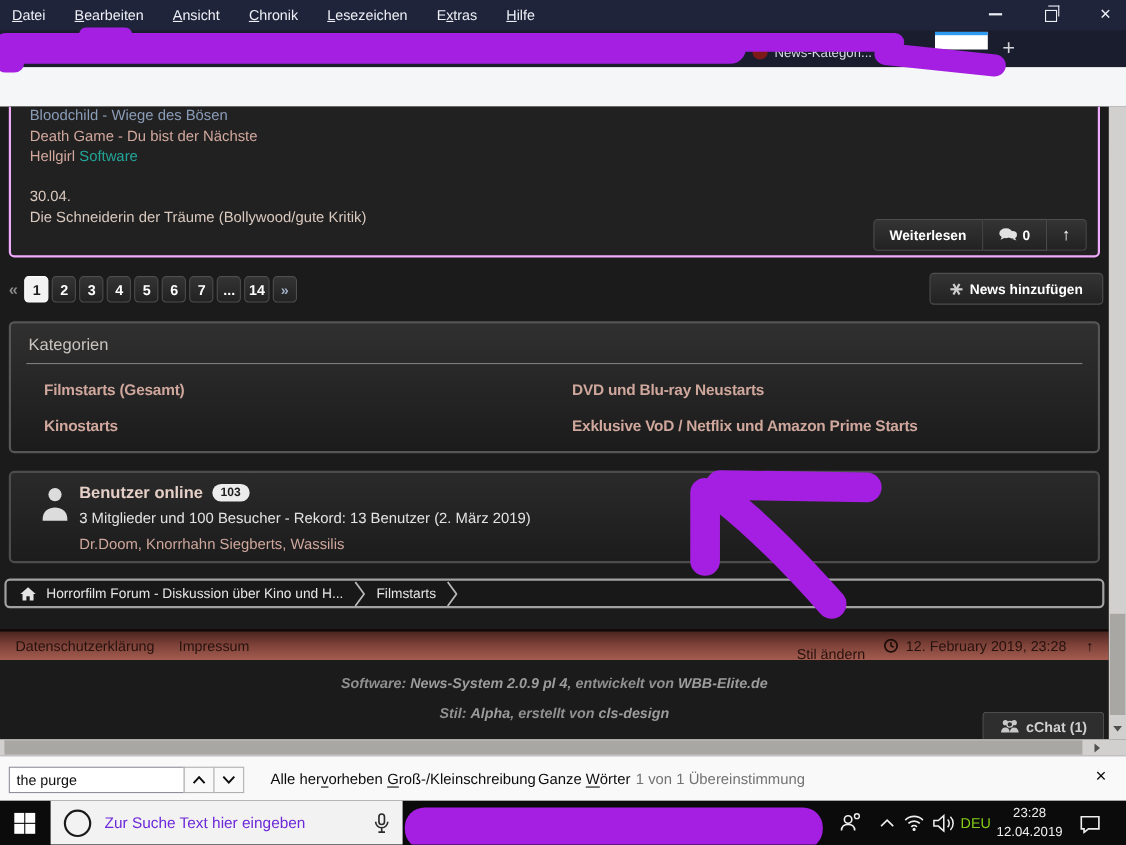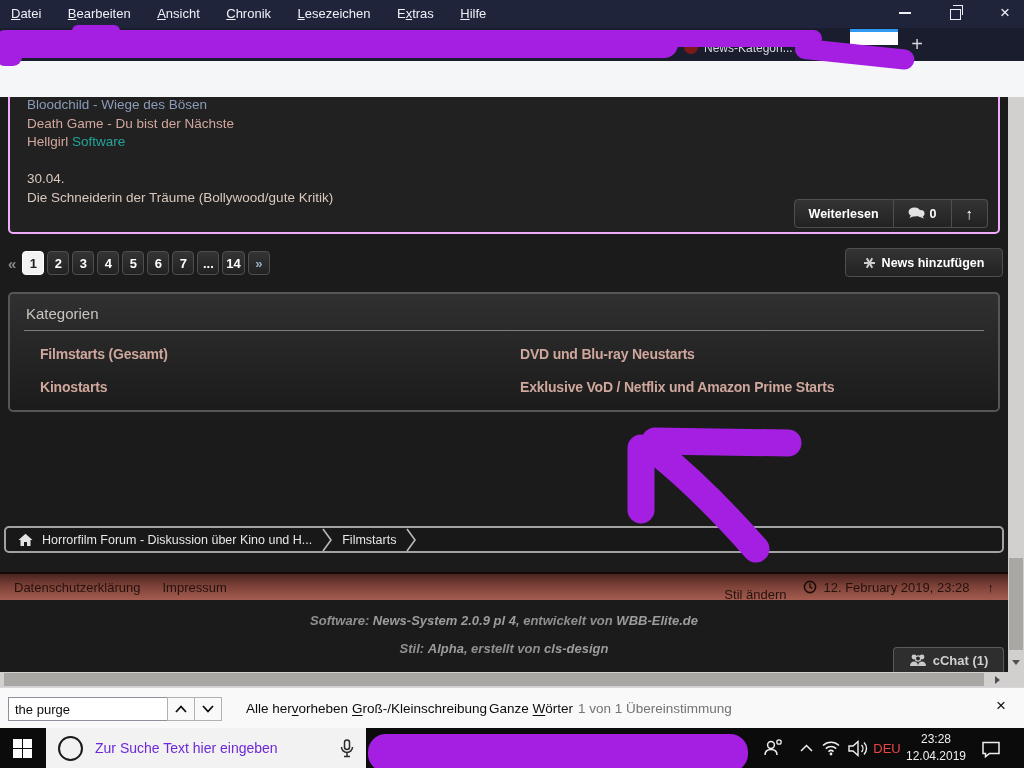--- a/index.html
+++ b/index.html
@@ -91,21 +91,21 @@
   .find-label u{text-underline-offset:2px;}
   #find-status{position:absolute;top:13px;left:578px;font-size:13.5px;color:#737373;}
   #find-close{position:absolute;top:8px;left:996px;font-size:17px;color:#0c0c0d;}
   
   #taskbar{position:absolute;left:0;top:728px;width:1024px;height:40px;background:#0b0b0b;}
   #start-btn{position:absolute;left:13px;top:11px;width:19px;height:19px;display:grid;grid-template-columns:9px 9px;grid-template-rows:9px 9px;gap:1px;}
   #start-btn i{background:#fdfdfd;display:block;}
   #task-search{position:absolute;left:46px;top:0;width:320px;height:40px;background:#f2f2f2;display:flex;align-items:center;}
   #cortana-ring{width:21px;height:21px;border:2.5px solid #1a1a1a;border-radius:50%;margin-left:12px;flex:0 0 auto;}
   #task-search-text{margin-left:12px;font-size:14px;color:#6d28d9;white-space:nowrap;}
-  .tray-item{position:absolute;display:flex;align-items:center;justify-content:center;color:#ef4444;}
+  .tray-item{position:absolute;display:flex;align-items:center;justify-content:center;color:#84cc16;}
   #tray-clock{position:absolute;left:903px;top:3px;width:66px;text-align:center;color:#eeeeee;font-size:12px;line-height:17px;}
   
   .purple{position:absolute;background:#a51fe2;z-index:50;}
   #anno-arrow{position:absolute;left:0;top:0;z-index:50;pointer-events:none;}
 </style>
 </head>
 <body>
 
 <div id="screen">
 
@@ -257,20 +257,31 @@
 
     <div class="panel" id="cat-panel">
       <div id="cat-title">Kategorien</div>
       <div id="cat-divider"></div>
       <div class="cat-link" style="left:30px;top:52px;">Filmstarts (Gesamt)</div>
       <div class="cat-link" style="left:30px;top:85px;">Kinostarts</div>
       <div class="cat-link" style="left:510px;top:52px;">DVD und Blu-ray Neustarts</div>
       <div class="cat-link" style="left:510px;top:85px;">Exklusive VoD / Netflix und Amazon Prime Starts</div>
     </div>
 
+    <div class="panel" id="users-panel">
+      <svg class="abs" style="left:26px;top:11px;" width="28" height="34" viewBox="0 0 20 24">
+        <circle cx="10" cy="6" r="4.3" fill="#dcdcdc"></circle>
+          <path d="M2 22 c0-5 3.6-7.6 8-7.6 s8 2.6 8 7.6 v1 H2 z" fill="#dcdcdc"></path>
+      </svg>
+      <div class="abs" style="left:62px;top:10px;">
+        <span id="users-title">Benutzer online</span><span class="badge">103</span>
+      </div>
+      <div class="abs" style="left:62px;top:33px;font-size:13.5px;color:#e3e3e3;">3 Mitglieder und 100 Besucher - Rekord: 13 Benutzer (2. März 2019)</div>
+      <div class="abs" style="left:62px;top:57px;font-size:13.5px;color:#cfa79c;">Dr.Doom, Knorrhahn Siegberts, Wassilis</div>
+    </div>
 
     <div class="panel" id="breadcrumb">
       <svg style="margin-left:12px;flex:0 0 auto;" width="15" height="14" viewBox="0 0 15 14">
           <path d="M0.5 7 L7.5 0.8 L14.5 7 H12.5 V13 H9 V9 H6 V13 H2.5 V7 z" fill="#e3e3e3"></path>
         </svg>
       <span style="margin-left:9px;">Horrorfilm Forum - Diskussion über Kino und H...</span>
       <svg class="crumb-chev" width="10" height="24" viewBox="0 0 10 24">
           <path d="M1 1 L9 12 L1 23" fill="none" stroke="#b9b9b9" stroke-width="1.6"></path>
         </svg>
       <span>Filmstarts</span>

